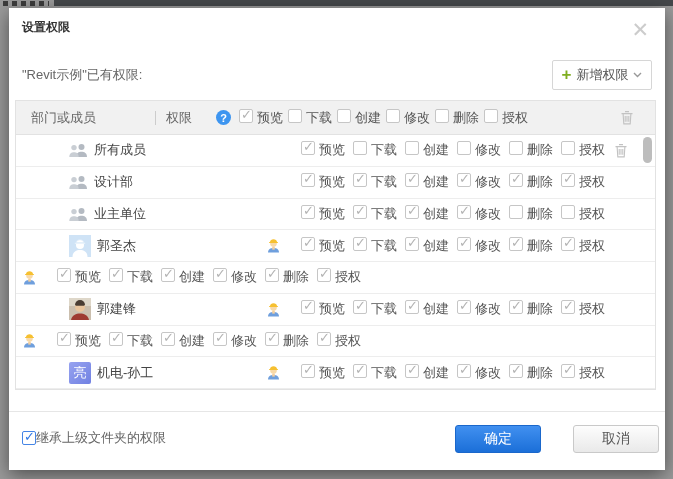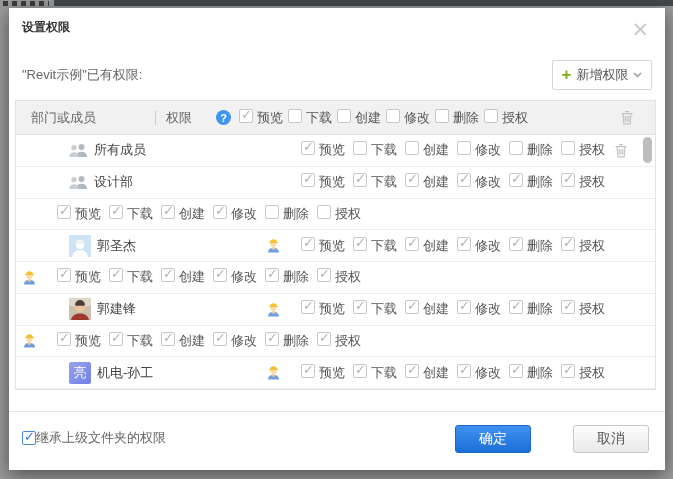--- a/index.html
+++ b/index.html
@@ -61,21 +61,21 @@
              display:flex; align-items:center; justify-content:center; }
   .icon-wrap { display:inline-flex; flex:none; }
 
   .thumb { position:absolute; right:3px; top:2px; width:9px; height:26px; background:#bdbdbd;
            border-radius:5px; cursor:pointer; }
 
   
   .fdiv { position:absolute; left:0; right:0; top:403px; height:1px; background:#e6e6e6; }
   .footer-check { position:absolute; left:13px; top:421px; display:flex; align-items:center; }
   .inherit-label { font-size:13px; color:#666; }
-  .btn { position:absolute; top:417px; width:76px; height:28px; border-radius:3px; font-size:14px;
+  .btn { position:absolute; top:417px; width:86px; height:28px; border-radius:3px; font-size:14px;
          cursor:pointer; font-family:inherit; }
   .btn.ok { left:446px; background:linear-gradient(#4190f0,#1b6fd8); border:1px solid #1a67cb; color:#fff; }
   .btn.cancel { left:564px; background:linear-gradient(#fdfdfd,#e9e9e9); border:1px solid #c9c9c9; color:#555; }
 </style>
 </head>
 <body>
 
 <div class="bg-topbar"></div>
 <div class="bg-frag"></div>
 
@@ -212,20 +212,31 @@
               <span class="cb on"></span>
               <span class="plabel">删除</span>
             </span>
             <span class="perm">
               <span class="cb on"></span>
               <span class="plabel">授权</span>
             </span>
           </span>
         </div>
         <div class="row">
+          <span class="c-name">
+            <span class="icon-wrap">
+              <svg width="19" height="14" viewBox="0 0 19 14">
+    <circle cx="12.5" cy="4" r="3" fill="#b4bac2"></circle>
+    <path d="M7 14 c0-4 2.8-5.3 5.5-5.3 s5.5 1.3 5.5 5.3 z" fill="#b4bac2"></path>
+    <circle cx="5" cy="4.6" r="2.7" fill="#c9ced4"></circle>
+    <path d="M.3 14 c0-3.6 2.2-4.8 4.7-4.8 s4.7 1.2 4.7 4.8 z" fill="#c9ced4"></path>
+              </svg>
+            </span>
+            <span>业主单位</span>
+          </span>
           <span class="c-worker"></span>
           <span class="c-perms">
             <span class="perm">
               <span class="cb on"></span>
               <span class="plabel">预览</span>
             </span>
             <span class="perm">
               <span class="cb on"></span>
               <span class="plabel">下载</span>
             </span>

